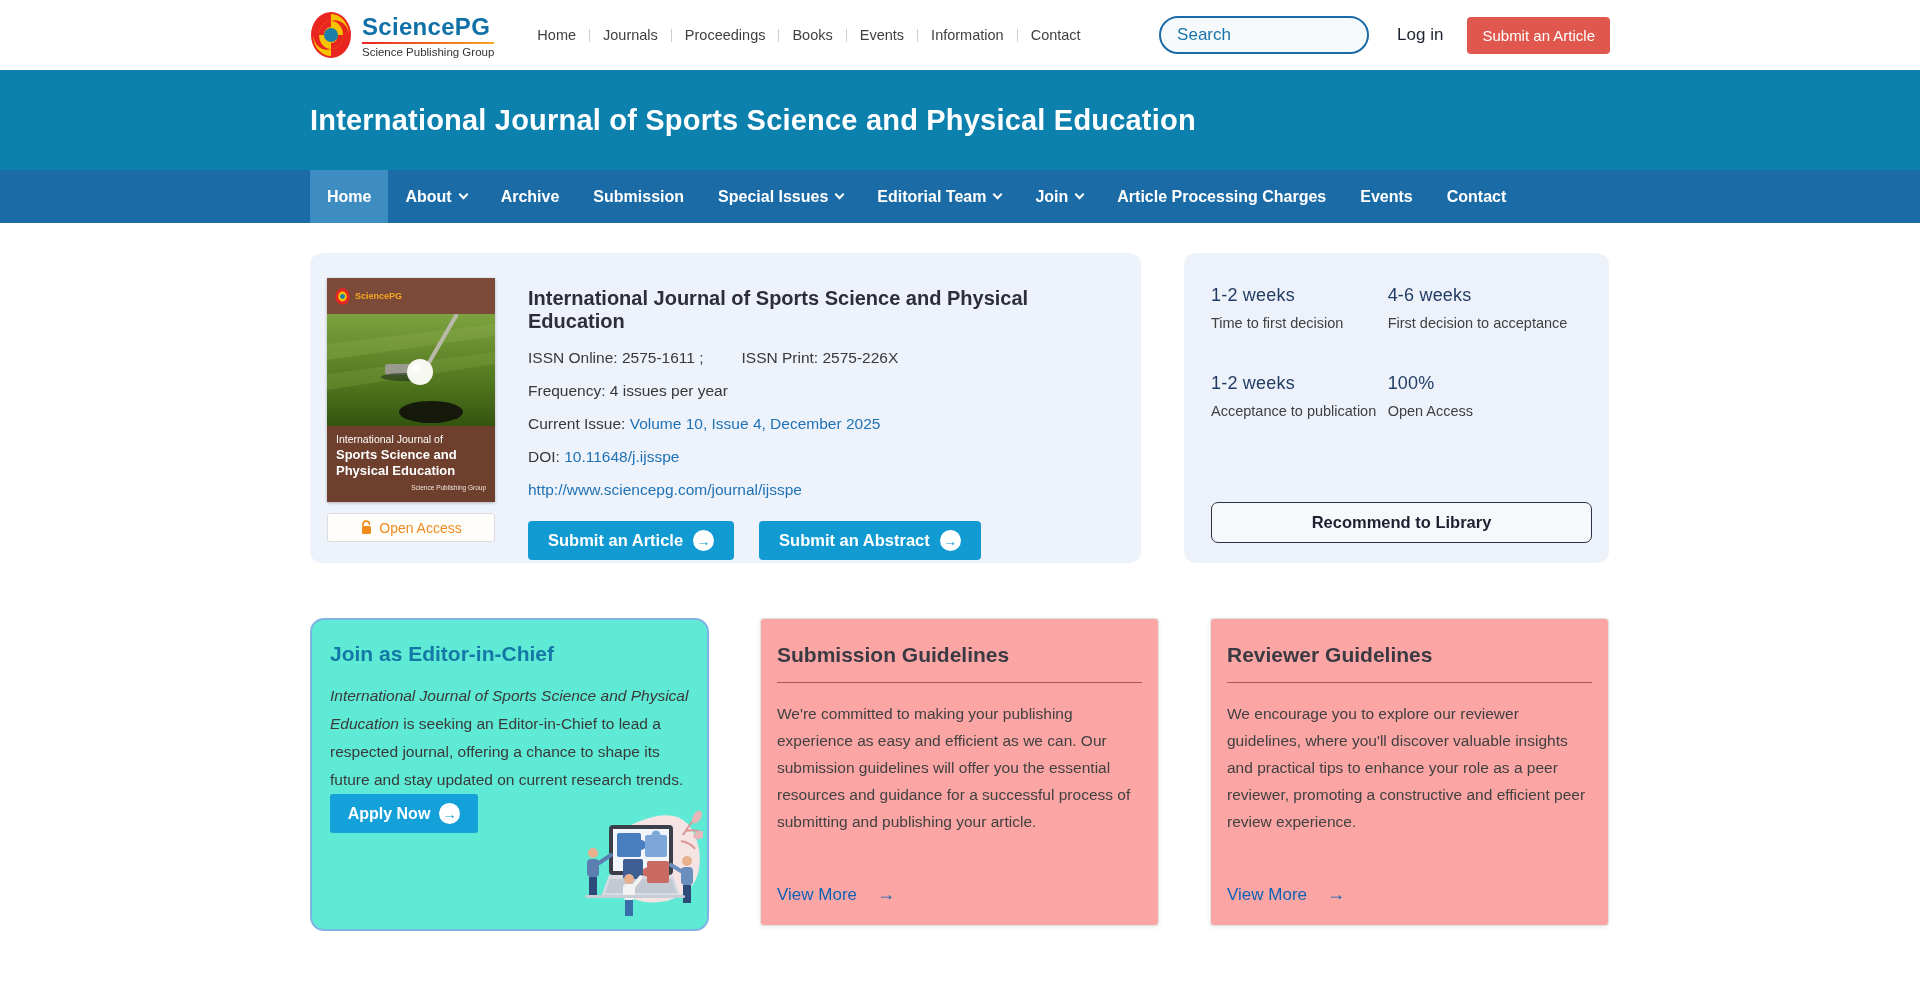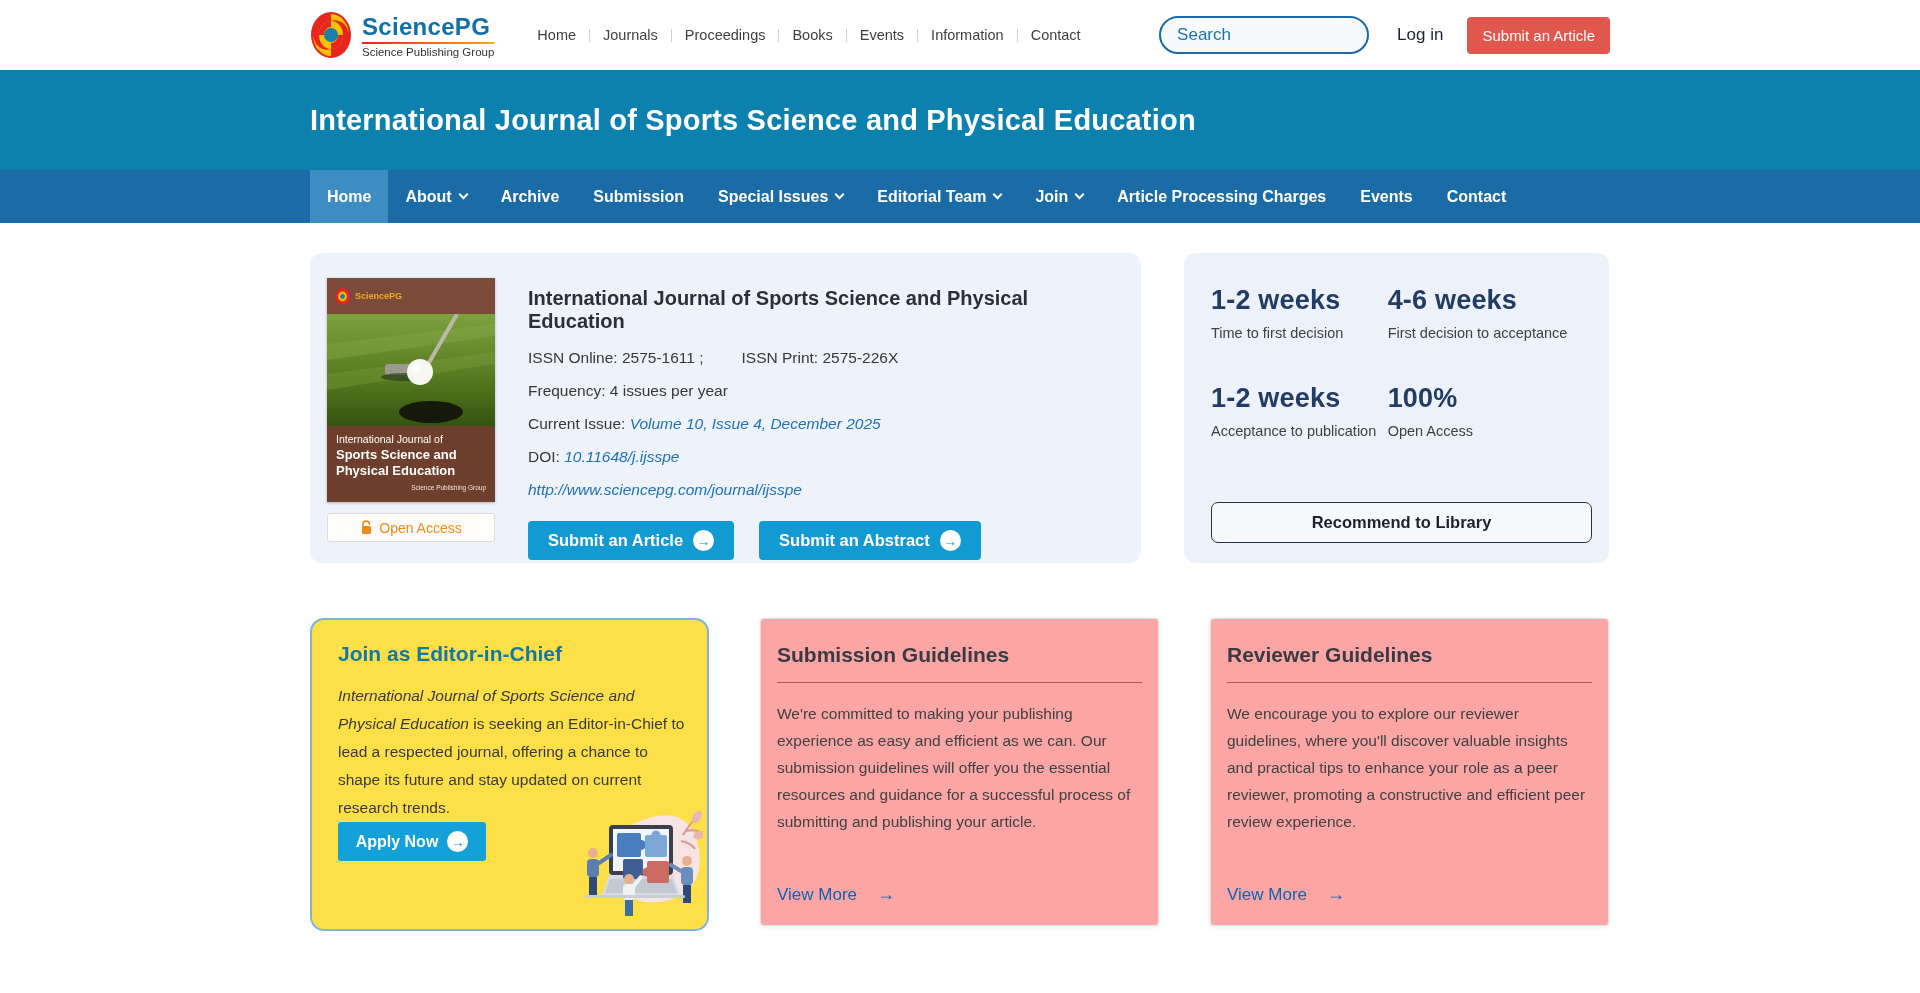--- a/index.html
+++ b/index.html
@@ -52,39 +52,39 @@
   .cl1 { font-size:10.5px; margin-bottom:2px; }
   .cl2 { font-size:13px; font-weight:bold; line-height:16px; }
   .cpub { font-size:6.5px; text-align:right; margin-top:5px; color:#f0e4dc; }
   .open-access-badge { margin-top:11px; width:168px; height:29px; background:#fffefb; border:1px solid #dcdcdc;
     border-radius:3px; display:flex; align-items:center; justify-content:center; gap:6px;
     color:#f08a1d; font-size:14px; }
   .info-col { padding-left:33px; padding-top:9px; flex:1; }
   .info-col h2 { font-size:20px; color:#2e2e38; font-weight:bold; margin-bottom:16px; }
   .iline { font-size:15.5px; color:#383838; margin-bottom:15px; }
   .iline .gap { display:inline-block; width:38px; }
-  .iline a { color:#1f72b5; text-decoration:none; cursor:pointer;font-style:italic; }
+  .iline a { color:#1f72b5; text-decoration:none; cursor:pointer; }
   .btn-row { display:flex; gap:25px; margin-top:22px; }
   .blue-btn { height:39px; background:#129bd3; border:none; border-radius:4px; color:#fff; font-size:16.5px;
     font-weight:bold; display:flex; align-items:center; gap:10px; padding:0 20px; cursor:pointer; font-family:inherit; }
   .arrow-circle { width:21px; height:21px; border-radius:50%; background:#fff; color:#129bd3; font-size:14px;
     font-weight:bold; display:flex; align-items:center; justify-content:center; line-height:1; }
 
   .stats-card { width:425px; height:310px; background:#edf2fa; border-radius:12px; padding:32px 17px 20px 27px;
     display:flex; flex-direction:column; }
   .stats-grid { display:grid; grid-template-columns:1.02fr 1.18fr; row-gap:42px; }
-  .stat-value { font-size:27px; font-weight:bold; color:#223c64; letter-spacing:.2px; }
+  .stat-value { font-size:18px; font-weight:normal; color:#223c64; letter-spacing:.2px; }
   .stat-label { font-size:14.5px; color:#404040; margin-top:9px; }
   .recommend { margin-top:auto; height:41px; background:#f7f8fc; border:1.6px solid #2c3246; border-radius:7px;
     font-size:16.5px; font-weight:bold; color:#1c2130; cursor:pointer; font-family:inherit; }
 
   
   .cards-row { display:flex; gap:51px; margin-top:55px; }
-  .editor-card { width:399px; height:313px; background:#fde047; border:2px solid #7fb3e3; border-radius:14px;
-    padding:22px 16px 0 26px; position:relative; overflow:hidden; }
+  .editor-card { width:399px; height:313px; background:#5eead4; border:2px solid #7fb3e3; border-radius:14px;
+    padding:22px 16px 0 18px; position:relative; overflow:hidden; }
   .editor-card h3 { font-size:21px; color:#1478a6; font-weight:bold; margin-bottom:16px; }
   .editor-text { font-size:15.5px; color:#3a3a3a; line-height:28px; }
   .apply-btn { margin-top:0; height:39px; width:148px; background:#14a0d8; border:none; border-radius:3px;
     color:#fff; font-size:16px; font-weight:bold; display:flex; align-items:center; justify-content:center;
     gap:9px; cursor:pointer; font-family:inherit; }
   .illus { position:absolute; right:4px; bottom:6px; }
 
   .guide-card { width:399px; height:308px; background:#fca5a5; border:1px solid #e2e2e2; border-radius:4px;
     box-shadow:0 1px 5px rgba(0,0,0,.08); padding:24px 16px 20px 16px; display:flex; flex-direction:column; }
   .guide-card h3 { font-size:21px; color:#3a3a42; font-weight:bold; }

